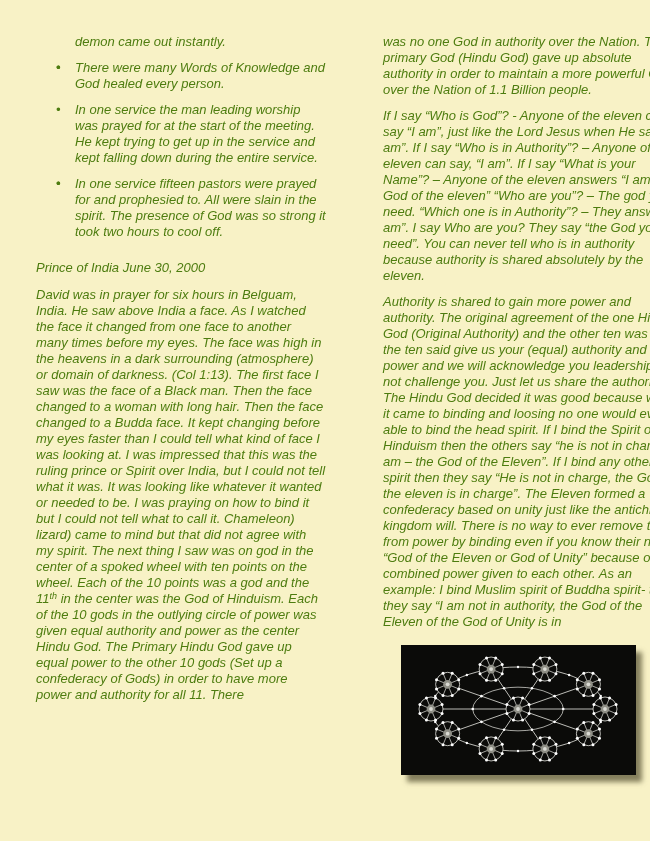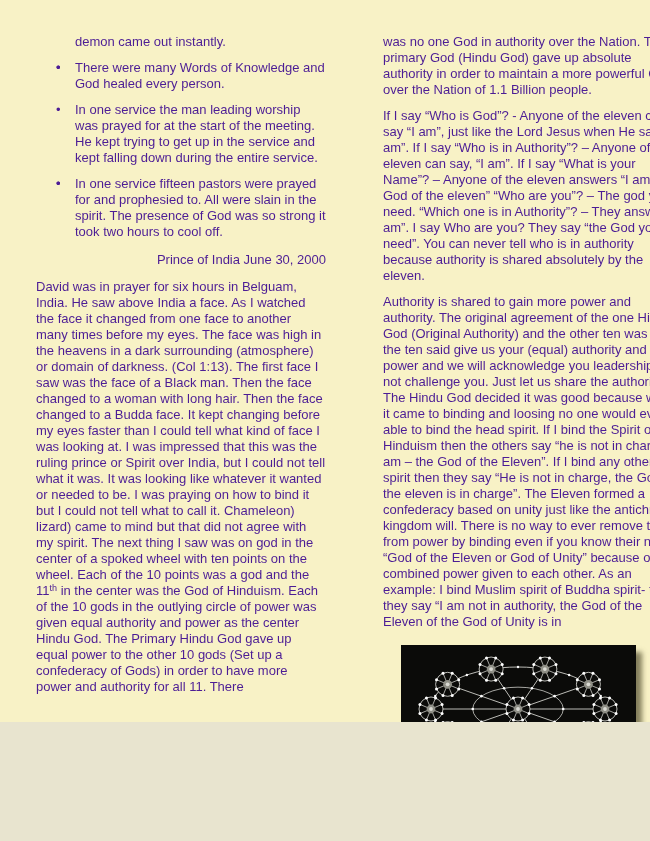--- a/index.html
+++ b/index.html
@@ -1,38 +1,39 @@
 <!DOCTYPE html>
 <html><head>
 <meta charset="utf-8">
 <style>
   html,body{margin:0;padding:0;background:#e8e4cf;}
   .page{
     position:relative;
-    width:650px;height:722px;
+    width:650px;height:841px;
     background:#F8F2C6;
     box-sizing:border-box;
     padding:34px 14px 0 36px;
     display:flex;
     gap:9px;
     font-family:"Liberation Sans", sans-serif;
     font-size:13px;
     line-height:16px;
-    color:#4c1d95;
+    color:#4d7c0f;
     overflow:hidden;
+    font-style:italic;
   }
   .col{flex:none;}
   .col-left{width:290px;}
   .col-right{width:301px;margin-left:48px;}
   p{margin:0 0 10px 0;}
   .cont{padding-left:39px;}
   ul.bullets{list-style:none;margin:0;padding:0;}
   ul.bullets li{position:relative;padding-left:39px;margin:0 0 10px 0;}
   ul.bullets .marker{position:absolute;left:20px;top:0;}
-  .heading{text-align:right;margin:12px 0 11px 0;}
+  .heading{text-align:left;margin:20px 0 11px 0;}
   sup{font-size:9px;line-height:0;vertical-align:4px;margin-top:18px;}
   figure{margin:15px 0 0 0;padding:0;}
   .img-wrap{
     width:235px;height:130px;margin-left:18px;
     box-shadow:6px 7px 5px rgba(94,88,58,0.75);
     background:#0b0b09;
   }
   .img-wrap svg{display:block;width:100%;height:100%;}
   figcaption{
     margin-top:13px;

